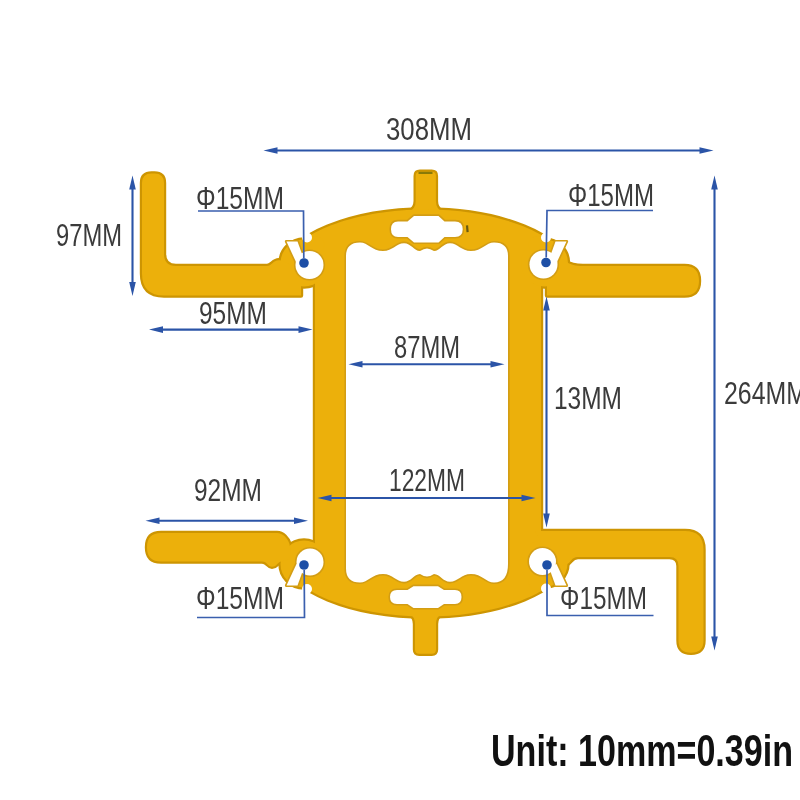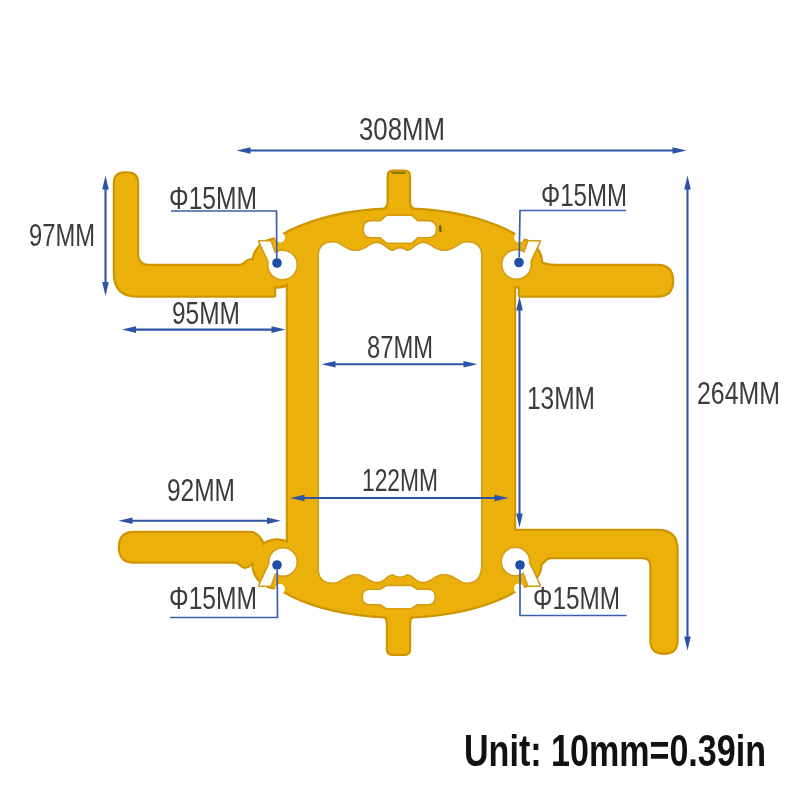--- a/index.html
+++ b/index.html
@@ -1,16 +1,16 @@
 <!DOCTYPE html>
 <html><head>
 <meta charset="utf-8">
 <style>
   html,body{margin:0;padding:0;background:#ffffff;}
-  .wrap{width:664px;height:800px;position:relative;font-family:"Liberation Sans",sans-serif;}
+  .wrap{width:664px;height:800px;position:relative;font-family:"Liberation Sans",sans-serif;margin-left:27px;}
   svg{display:block;}
   text{font-family:"Liberation Sans",sans-serif;}
 </style>
 </head>
 <body>
 <div class="wrap">
 <svg width="800" height="800" viewBox="0 0 800 800" xmlns="http://www.w3.org/2000/svg" xmlns:xlink="http://www.w3.org/1999/xlink">
 
 <rect x="0" y="0" width="800" height="800" fill="#ffffff"></rect>
 

